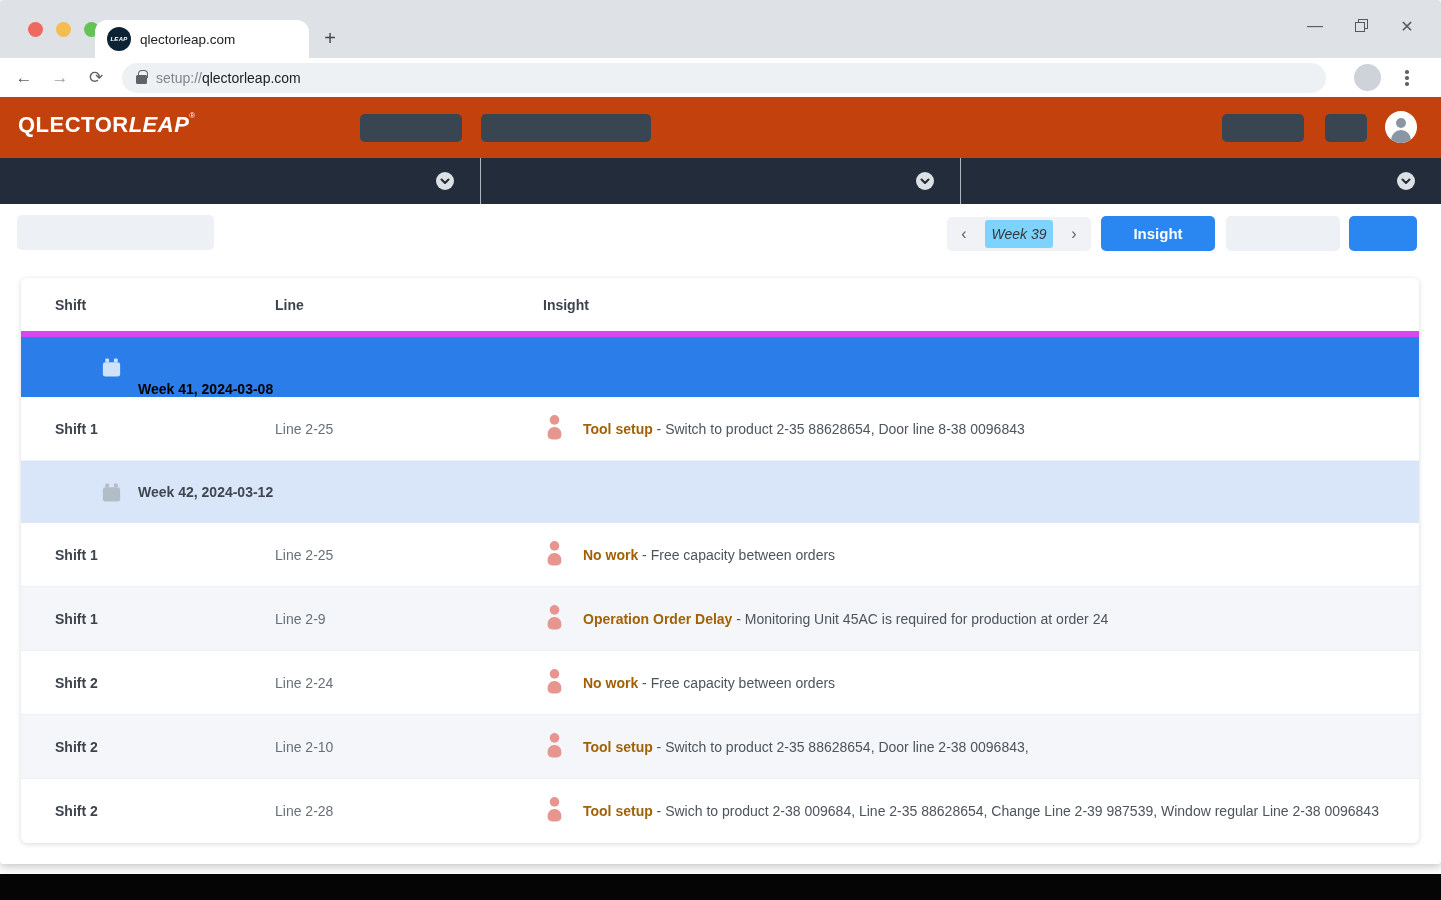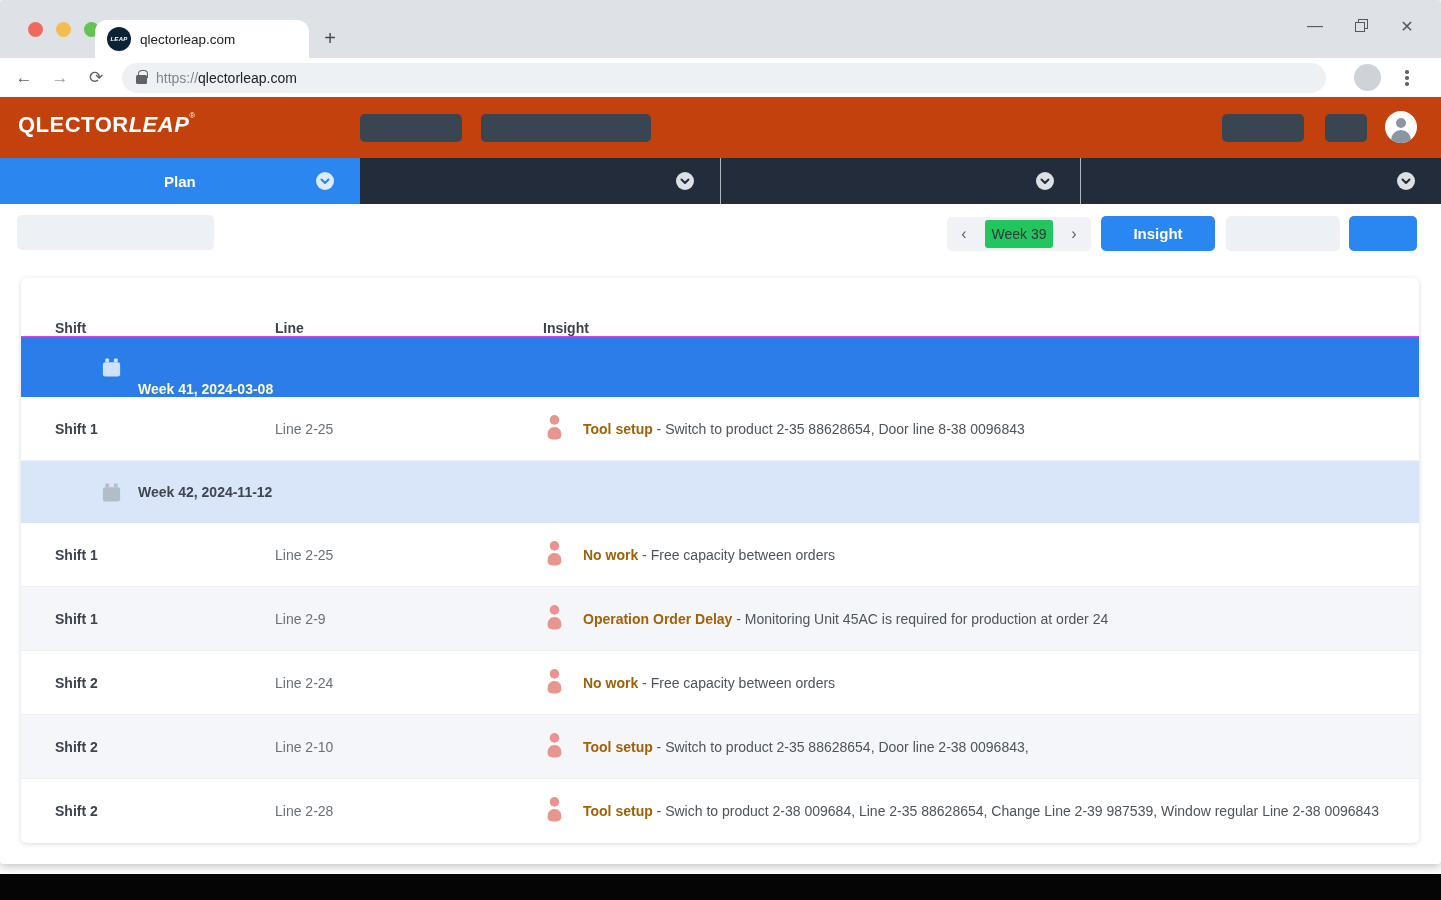--- a/index.html
+++ b/index.html
@@ -61,41 +61,41 @@
   .chev-circle { position:absolute; right:26px; top:14px; width:18px; height:18px; border-radius:50%; background:#dde0e4; display:flex; align-items:center; justify-content:center; }
   .ntab.active .chev-circle { background:#dcebfd; }
   .chev-circle svg { display:block; }
 
   
   .content { flex:1 1 auto; background:#fff; position:relative; }
   .toolbar { position:absolute; left:0; top:7px; width:100%; height:40px; }
   .tskel { position:absolute; left:17px; top:4px; width:197px; height:35px; background:#edf0f4; border-radius:5px; }
   .stepper { position:absolute; left:947px; top:6px; width:144px; height:34px; background:#f0f2f5; border-radius:5px; display:flex; align-items:center; justify-content:space-between; padding:0 6px; }
   .step-btn { width:22px; height:22px; display:flex; align-items:center; justify-content:center; color:#5f6368; font-size:16px; cursor:pointer; }
-  .week-box { width:68px; height:28px; background:#22c55e; border-radius:3px; display:flex; align-items:center; justify-content:center; font-size:14px; color:#33383f; }
+  .week-box { width:68px; height:28px; background:#7dd3fc; border-radius:3px; display:flex; align-items:center; justify-content:center; font-size:14px; color:#33383f;font-style:italic; }
   .btn-schedule { position:absolute; left:1101px; top:5px; width:114px; height:35px; background:#2a86f0; color:#fff; border:none; border-radius:5px; font-size:15px; font-weight:bold; font-family:"Liberation Sans", sans-serif; cursor:pointer; }
   .tskel2 { position:absolute; left:1226px; top:5px; width:114px; height:35px; background:#edf0f4; border-radius:5px; }
   .tskel3 { position:absolute; left:1349px; top:5px; width:68px; height:35px; background:#2a86f0; border-radius:5px; cursor:pointer; }
 
   
   .card { position:absolute; left:21px; top:74px; width:1398px; border-radius:6px; background:#fff; box-shadow:0 1px 5px rgba(40,50,60,.18); overflow:hidden; }
-  .thead { display:flex; height:59px; align-items:flex-end; border-bottom:1px solid #d946ef; }
+  .thead { display:flex; height:59px; align-items:center; border-bottom:6px solid #d946ef; }
   .th { font-size:14px; font-weight:bold; color:#3d434d; }
   .c-shift { flex:0 0 254px; padding-left:34px; }
   .c-line  { flex:0 0 268px; }
   .c-insight { flex:1 1 auto; display:flex; align-items:center; gap:17px; padding-right:24px; }
   .row { display:flex; align-items:center; }
   .row.data { height:64px; border-bottom:1px solid #eef1f3; cursor:pointer; }
   .row.data:last-child { border-bottom:none; }
   .row.alt { background:#f4f6f9; }
   .row.week { height:60px; cursor:pointer; padding-left:79px; gap:15px; }
   .row.week.active { background:#2b7de9; }
   .row.week.upcoming { background:#d9e6f9; height:62px; }
   .week-label { font-size:14px; font-weight:bold; }
-  .week.active .week-label { color:#fef9c3;margin-top:44px; }
+  .week.active .week-label { color:#000000;margin-top:44px; }
   .week.upcoming .week-label { color:#3f4650; }
   .cell-shift { font-size:14px; font-weight:bold; color:#3d434d; }
   .cell-line { font-size:14px; color:#68707a; }
   .insight-text { font-size:14px; color:#4d545c; }
   .insight-title { font-weight:bold; color:#a16207; }
   .person-icon svg { display:block; }
   .cal-icon svg { display:block; }
 </style>
 </head>
 <body>
@@ -124,21 +124,21 @@
       <span class="wc">✕</span>
     </div>
   </div>
 
   <div class="urlrow">
     <span class="nav-ico">←</span>
     <span class="nav-ico fwd">→</span>
     <span class="nav-ico">⟳</span>
     <div class="urlpill">
       <span class="lock"></span>
-      <span class="url-text"><span class="url-scheme">https://</span><span>qlectorleap.com</span></span>
+      <span class="url-text"><span class="url-scheme">setup://</span><span>qlectorleap.com</span></span>
     </div>
     <span class="url-avatar"></span>
     <span class="kebab">
         <i></i>
         <i></i>
         <i></i>
       </span>
   </div>
 
   <div class="appheader">
@@ -147,28 +147,20 @@
     <div class="hskel hs2"></div>
     <div class="hskel hs3"></div>
     <div class="hskel hs4"></div>
     <div class="user-avatar">
       <span class="head"></span>
       <span class="body"></span>
     </div>
   </div>
 
   <div class="navtabs">
-    <div class="ntab active">
-      <span class="ntab-label">Plan</span>
-      <span class="chev-circle">
-        <svg width="10" height="7" viewBox="0 0 10 7">
-            <path d="M1.5 1.5 L5 5 L8.5 1.5" fill="none" stroke="#2a86f0" stroke-width="2" stroke-linecap="round" stroke-linejoin="round"></path>
-          </svg>
-      </span>
-    </div>
     <div class="ntab">
       <span class="chev-circle">
         <svg width="10" height="7" viewBox="0 0 10 7">
             <path d="M1.5 1.5 L5 5 L8.5 1.5" fill="none" stroke="#222c3a" stroke-width="2" stroke-linecap="round" stroke-linejoin="round"></path>
           </svg>
       </span>
     </div>
     <div class="ntab div" style="border-left:1px solid #aeb5bd;">
       <span class="chev-circle">
         <svg width="10" height="7" viewBox="0 0 10 7">
@@ -232,21 +224,21 @@
       </div>
 
       <div class="row week upcoming">
         <span class="cal-icon">
           <svg width="23" height="23" viewBox="0 0 24 24" fill="#b3bdc7">
               <rect x="3" y="6.5" width="18" height="15" rx="2.5"></rect>
               <rect x="5.5" y="2.5" width="4" height="4" rx="1.3"></rect>
               <rect x="14.5" y="2.5" width="4" height="4" rx="1.3"></rect>
             </svg>
         </span>
-        <span class="week-label">Week 42, 2024-11-12</span>
+        <span class="week-label">Week 42, 2024-03-12</span>
       </div>
 
       <div class="row data">
         <span class="cell-shift c-shift">Shift 1</span>
         <span class="cell-line c-line">Line 2-25</span>
         <span class="c-insight">
           <span class="person-icon">
             <svg width="23" height="30" viewBox="0 0 24 31" fill="#e6968f">
                 <circle cx="12" cy="6" r="5"></circle>
                 <path d="M12 13.5c-4.5 0-7.2 3.3-7.2 8 0 2.8 1.5 5 7.2 5s7.2-2.2 7.2-5c0-4.7-2.7-8-7.2-8z"></path>

